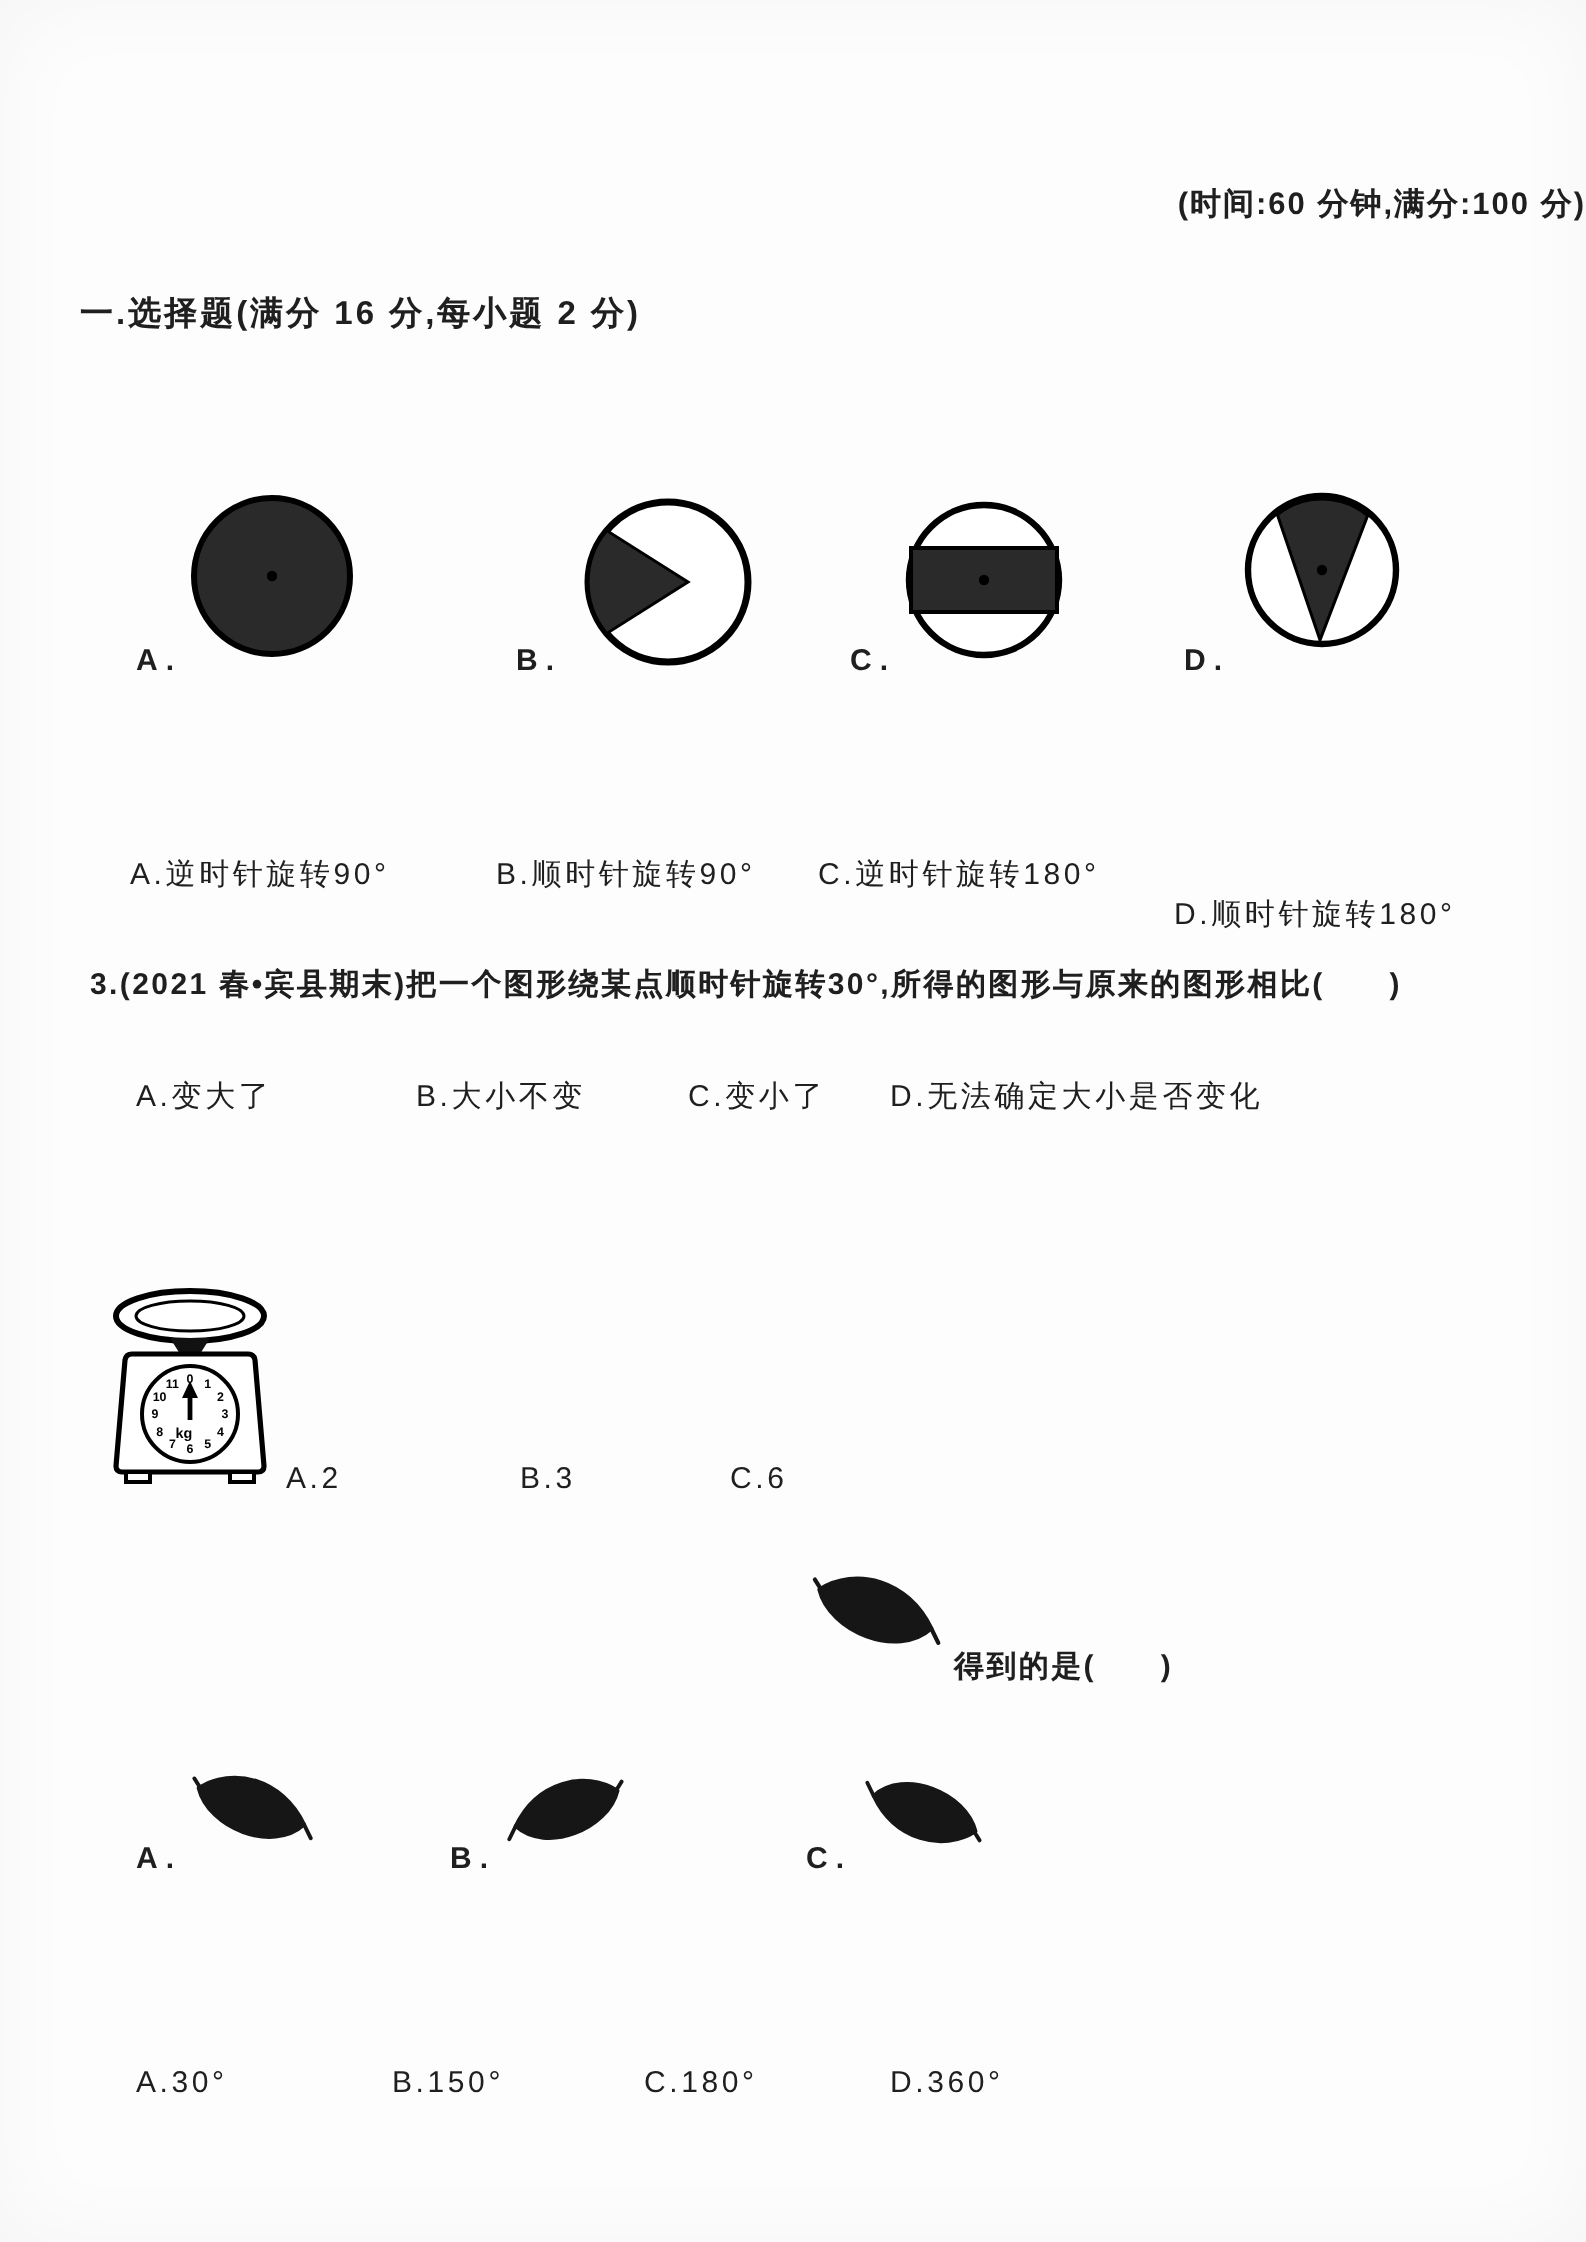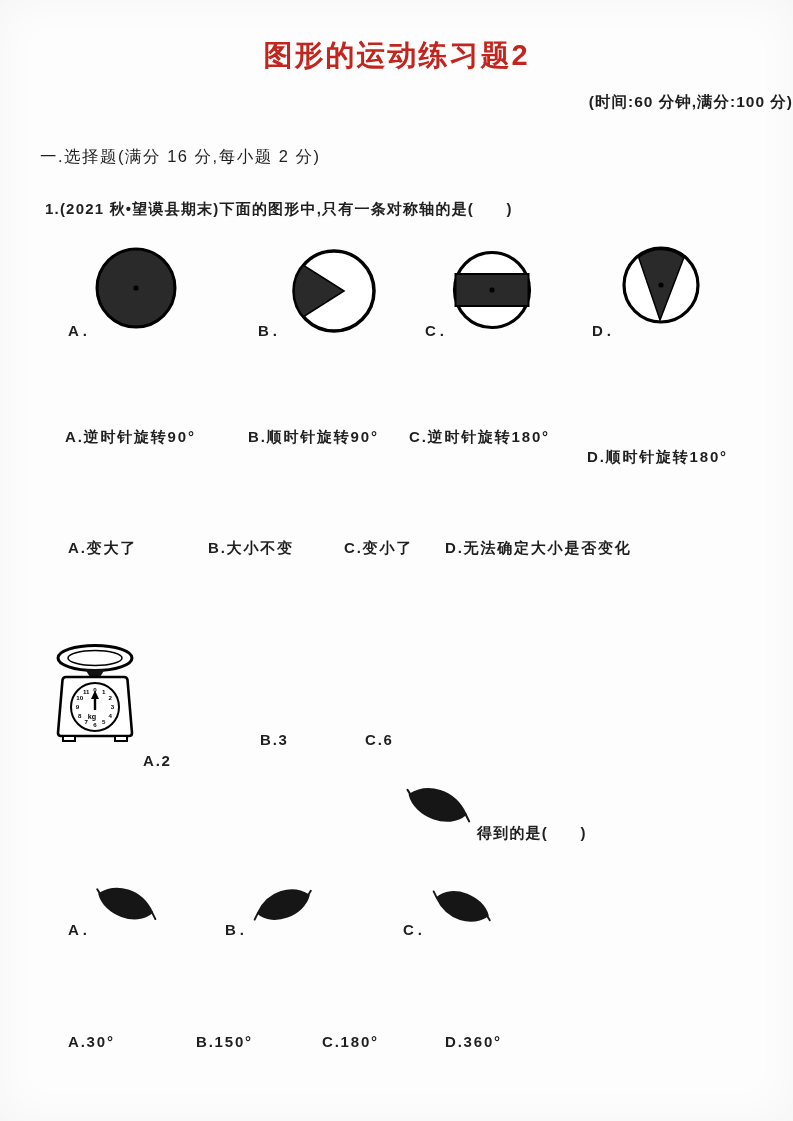--- a/index.html
+++ b/index.html
@@ -14,26 +14,26 @@
   .title {
     left:0; right:0; top:36px; text-align:center;
     font-size:29px; font-weight:bold; letter-spacing:2px;
     color:var(--accent-red,#c2251e);
   }
   .subtitle {
     left:0; right:0; top:92px; text-align:right;
     font-size:15.5px; font-weight:bold; letter-spacing:1px;
   }
   .section-heading {
-    left:40px; top:146px; font-size:16.5px; font-weight:normal; letter-spacing:1.5px;
+    left:40px; top:146px; font-size:16.5px; font-weight:bold; letter-spacing:1.5px;
     white-space:nowrap;
     text-align:right;
   }
   .qtext { font-size:15px; font-weight:600; letter-spacing:1.2px; white-space:nowrap; }
-  .opt   { font-size:15px; font-weight:700; letter-spacing:1.8px; white-space:nowrap; }
+  .opt   { font-size:15px; font-weight:400; letter-spacing:1.8px; white-space:nowrap; }
   .fig-label { font-size:15px; font-weight:600; letter-spacing:4px; white-space:nowrap; }
   svg { display:block; overflow:visible; }
   .leaf-mirrored  { transform:scaleX(-1); }
   .leaf-rot180    { transform:rotate(180deg); }
 </style>
 </head>
 <body>
 
 <svg width="0" height="0" style="position:absolute" aria-hidden="true">
   <defs>
@@ -41,25 +41,23 @@
       <g transform="rotate(26 50 40)">
         <path d="M 6,42 C 22,16 60,8 90,32 C 78,62 26,66 6,42 Z" fill="#161616" stroke="#161616" stroke-width="3" stroke-linejoin="round"></path>
         <path d="M 90,32 L 99,39 M 8,42 L 0,37" stroke="#161616" stroke-width="3" stroke-linecap="round"></path>
       </g>
     </g>
   </defs>
 </svg>
 
 <div class="page">
 
-  <div class="abs title">图形的运动练习题2</div>
   <div class="abs subtitle">(时间:60 分钟,满分:100 分)</div>
   <div class="abs section-heading">一.选择题(满分 16 分,每小题 2 分)</div>
 
-  <div class="abs qtext" style="left:45px;top:200px">1.(2021 秋•望谟县期末)下面的图形中,只有一条对称轴的是(　　)</div>
 
   <span class="abs fig-label" style="left:68px;top:322px">A.</span>
   <svg class="abs" style="left:94px;top:246px" width="84" height="84" viewBox="0 0 84 84">
     <circle cx="42" cy="42" r="39" fill="#2a2a2a" stroke="#000" stroke-width="3"></circle>
     <circle cx="42" cy="42" r="2.6" fill="#000"></circle>
   </svg>
 
   <span class="abs fig-label" style="left:258px;top:322px">B.</span>
   <svg class="abs" style="left:291px;top:248px" width="86" height="86" viewBox="0 0 86 86">
     <circle cx="43" cy="43" r="40" fill="#fff" stroke="#000" stroke-width="3.5"></circle>
@@ -78,20 +76,21 @@
     <circle cx="40" cy="40" r="37" fill="#fff" stroke="#000" stroke-width="3.2"></circle>
     <path d="M 39,75 L 17.7,12.4 A 35.5,35.5 0 0 1 62.8,12.8 Z" fill="#2a2a2a" stroke="#000" stroke-width="1.5"></path>
     <circle cx="40" cy="40" r="2.6" fill="#000"></circle>
   </svg>
 
   <span class="abs opt" style="left:65px;top:428px">A.逆时针旋转90°</span>
   <span class="abs opt" style="left:248px;top:428px">B.顺时针旋转90°</span>
   <span class="abs opt" style="left:409px;top:428px">C.逆时针旋转180°</span>
   <span class="abs opt" style="left:587px;top:448px">D.顺时针旋转180°</span>
 
+  <div class="abs qtext" style="left:45px;top:483px">3.(2021 春•宾县期末)把一个图形绕某点顺时针旋转30°,所得的图形与原来的图形相比(　　)</div>
   <span class="abs opt" style="left:68px;top:539px">A.变大了</span>
   <span class="abs opt" style="left:208px;top:539px">B.大小不变</span>
   <span class="abs opt" style="left:344px;top:539px">C.变小了</span>
   <span class="abs opt" style="left:445px;top:539px">D.无法确定大小是否变化</span>
 
 
   <svg class="abs" style="left:53px;top:644px" width="84" height="100" viewBox="0 0 84 100">
     <ellipse cx="42" cy="14" rx="37" ry="12.5" fill="#fff" stroke="#000" stroke-width="3"></ellipse>
     <ellipse cx="42" cy="14" rx="27" ry="7.5" fill="none" stroke="#000" stroke-width="1.5"></ellipse>
     <path d="M 32,25 L 52,25 L 47,33 L 37,33 Z" fill="#111"></path>
@@ -111,21 +110,21 @@
       <text x="26.8" y="73.8">8</text>
       <text x="24.5" y="65">9</text>
       <text x="26.8" y="56.3">10</text>
       <text x="33.2" y="49.9">11</text>
     </g>
     <line x1="42" y1="66" x2="42" y2="52" stroke="#000" stroke-width="2.4"></line>
     <polygon points="42,46.5 38,55 46,55" fill="#000"></polygon>
     <text x="39" y="75" font-size="7.2" font-weight="bold" fill="#000" text-anchor="middle">kg</text>
   </svg>
 
-  <span class="abs opt" style="left:143px;top:752px">A.2</span>
+  <span class="abs opt" style="left:143px;top:731px">A.2</span>
   <span class="abs opt" style="left:260px;top:731px">B.3</span>
   <span class="abs opt" style="left:365px;top:731px">C.6</span>
 
   <svg class="abs" style="left:403px;top:779px" width="70" height="56" viewBox="0 0 100 80">
     <use href="#leaf-shape"></use>
   </svg>
   <div class="abs qtext" style="left:477px;top:824px">得到的是(　　)</div>
 
   <span class="abs fig-label" style="left:68px;top:921px">A.</span>
   <svg class="abs" style="left:93px;top:879px" width="66" height="53" viewBox="0 0 100 80">

